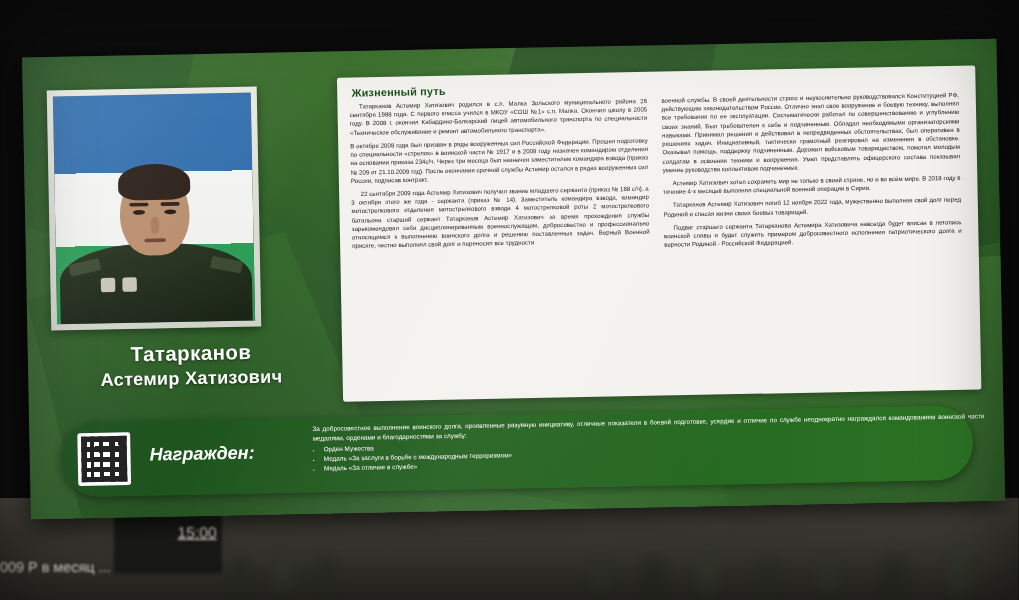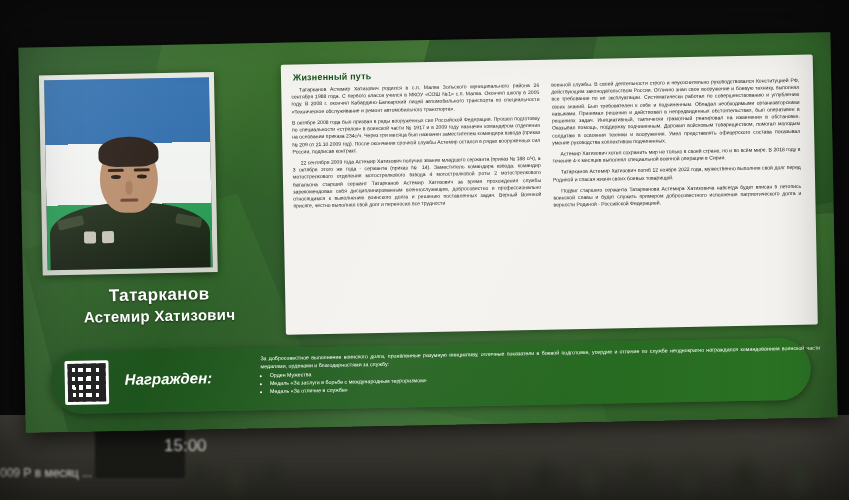--- a/index.html
+++ b/index.html
@@ -18,21 +18,21 @@
       radial-gradient(ellipse 20px 32px at 500px 62px, #30362a 0%, rgba(48,54,42,0) 70%),
       radial-gradient(ellipse 24px 34px at 545px 62px, #272c21 0%, rgba(39,44,33,0) 70%),
       radial-gradient(ellipse 22px 34px at 590px 62px, #343a2c 0%, rgba(52,58,44,0) 70%),
       radial-gradient(ellipse 24px 34px at 640px 62px, #2b3024 0%, rgba(43,48,36,0) 70%),
       radial-gradient(ellipse 22px 34px at 690px 62px, #31372a 0%, rgba(49,55,42,0) 70%),
       radial-gradient(ellipse 26px 36px at 745px 62px, #272c21 0%, rgba(39,44,33,0) 70%),
       radial-gradient(ellipse 24px 36px at 800px 62px, #333a2b 0%, rgba(51,58,43,0) 70%);
     filter:blur(2px);}
   .bg-板{position:absolute;left:95px;top:430px;width:90px;height:48px;background:#1b1b18;border-radius:3px;filter:blur(1.2px);}
   .bg-text{position:absolute;color:#e8e4da;font-size:12px;filter:blur(0.8px);white-space:nowrap;}
-  .bg-t1{left:164px;top:436px;font-size:17px;}
+  .bg-t1{left:148px;top:436px;font-size:13px;text-decoration:underline;}
   .bg-t2{left:0px;top:466px;font-size:12px;}
 
   
   .board{position:absolute;left:22px;top:40px;width:812px;height:385px;
     transform:rotate(-1.1deg);
     background:
       linear-gradient(135deg,#2f5e2a 0%,#35682d 22%,#2a5526 45%,#3a7031 70%,#2b5726 100%);
     box-shadow:0 6px 22px rgba(0,0,0,.75);
     overflow:hidden;}
   

